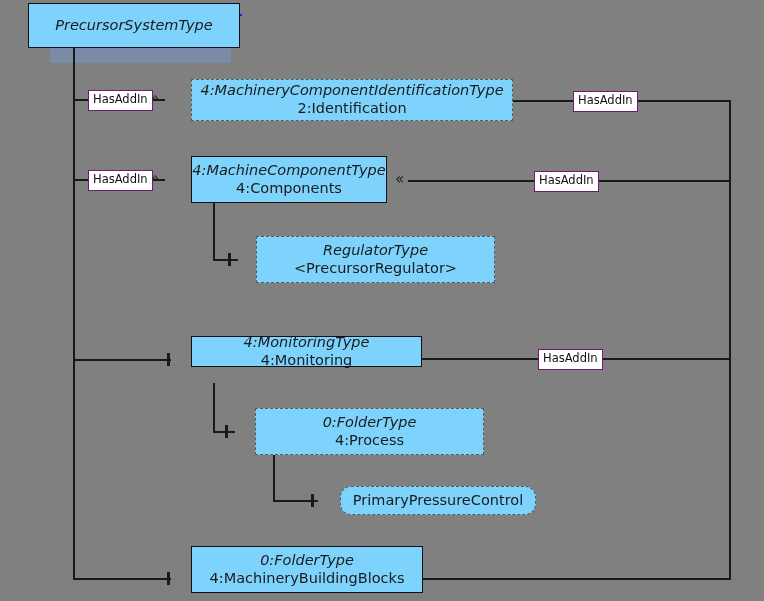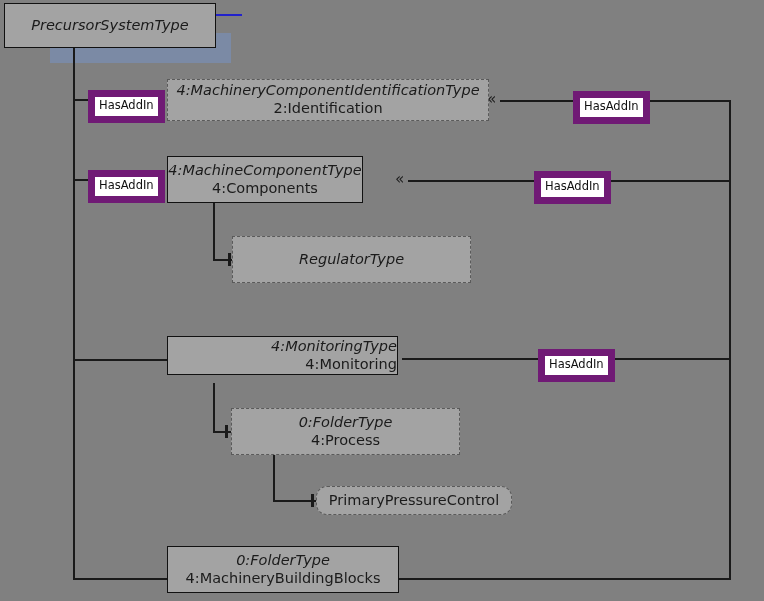--- a/index.html
+++ b/index.html
@@ -23,29 +23,30 @@
     background: #7b8aa5;
   }
   .select-line {
     position: absolute;
     background: #2222cc;
   }
 
   
   .node {
     position: absolute;
-    background: #a3a3a3;
+    background: #7dd3fc;
     box-sizing: border-box;
     display: flex;
     flex-direction: column;
     align-items: center;
     justify-content: center;
     color: #1b1b1b;
     text-align: center;
     line-height: 1.22;
+    margin-left: 24px;
   }
   .node.solid {
     border: 1px solid #111111;
   }
   .node.dashed {
     border: 1px dashed #5a5a5a;
   }
   .node.rounded {
     border: 1px dashed #5a5a5a;
     border-radius: 11px;
@@ -87,21 +88,21 @@
   .tick {
     position: absolute;
     width: 0;
     border-left: 3px solid #1a1a1a;
   }
 
   
   .edge-label {
     position: absolute;
     background: #ffffff;
-    border: 7px solid #701a75;
+    border: 1px solid #701a75;
     color: #111111;
     font-size: 11.5px;
     line-height: 1;
     padding: 3px 4px 4px 4px;
     white-space: nowrap;
     font-family: "DejaVu Sans", sans-serif;
   }
 </style>
 </head>
 <body>
@@ -165,23 +166,24 @@
     <span class="ln-name">2:Identification</span>
   </div>
 
   <div class="node solid" style="left:167px; top:156px; width:196px; height:47px;">
     <span class="ln-type">4:MachineComponentType</span>
     <span class="ln-name">4:Components</span>
   </div>
 
   <div class="node dashed" style="left:232px; top:236px; width:239px; height:47px;">
     <span class="ln-type">RegulatorType</span>
-  </div>
-
-  <div class="node solid" style="left:167px; top:336px; width:231px; height:39px;align-items:flex-end;">
+    <span class="ln-name">&lt;PrecursorRegulator&gt;</span>
+  </div>
+
+  <div class="node solid" style="left:167px; top:336px; width:231px; height:31px;">
     <span class="ln-type">4:MonitoringType</span>
     <span class="ln-name">4:Monitoring</span>
   </div>
 
   <div class="node dashed" style="left:231px; top:408px; width:229px; height:47px;">
     <span class="ln-type">0:FolderType</span>
     <span class="ln-name">4:Process</span>
   </div>
 
   <div class="node rounded single" style="left:316px; top:486px; width:196px; height:29px;">

